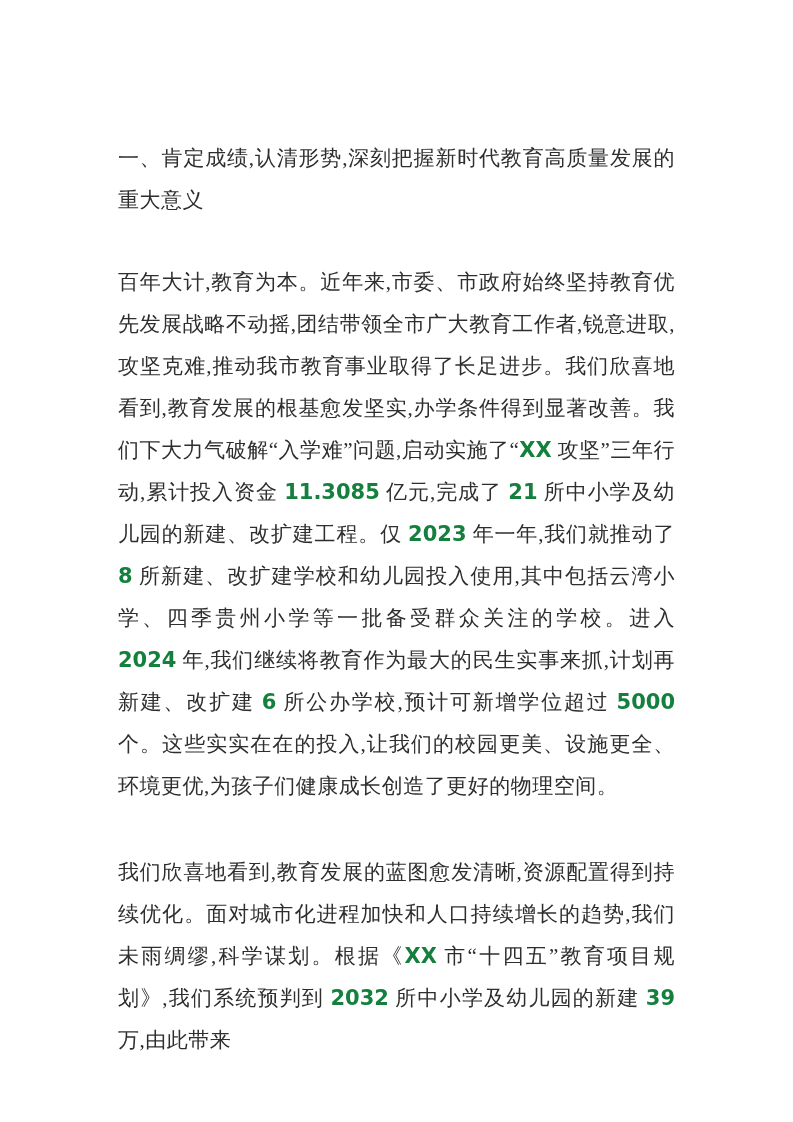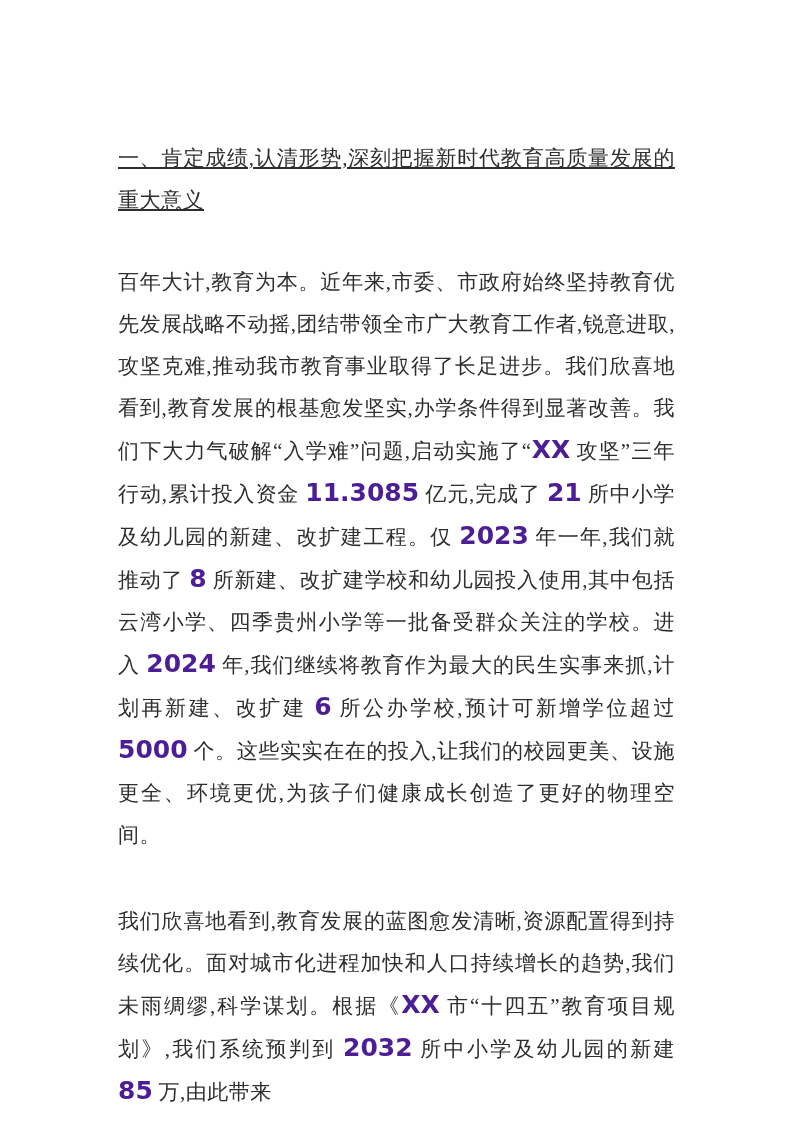--- a/index.html
+++ b/index.html
@@ -22,41 +22,40 @@
     color: #2e2e2e;
     text-align: justify;
   }
   .heading {
     margin: 0 0 40px 0;
     font-size: 21px;
     font-weight: normal;
     line-height: 42px;
     letter-spacing: 0.5px;
     color: #2e2e2e;
-    text-decoration: underline;
   }
   .para {
     margin: 0 0 44px 0;
     letter-spacing: 0.5px;
   }
   .run-cjk {
     font-family: "Liberation Serif", serif;
     color: #2e2e2e;
     margin-top: 32px;
   }
   .run-num {
     font-family: "DejaVu Sans", sans-serif;
     font-weight: 700;
-    font-size: 25px;
-    color: #4c1d95;
+    font-size: 21px;
+    color: #15803d;
     letter-spacing: 0;
   }
 </style>
 </head>
 <body>
 
 <div class="page">
   <h1 class="heading">一、肯定成绩,认清形势,深刻把握新时代教育高质量发展的重大意义</h1>
   <div id="document-body">
       <p class="para"><span class="run-cjk">百年大计,教育为本。近年来,市委、市政府始终坚持教育优先发展战略不动摇,团结带领全市广大教育工作者,锐意进取,攻坚克难,推动我市教育事业取得了长足进步。我们欣喜地看到,教育发展的根基愈发坚实,办学条件得到显著改善。我们下大力气破解“入学难”问题,启动实施了“</span><span class="run-num">XX</span><span class="run-cjk"> 攻坚”三年行动,累计投入资金 </span><span class="run-num">11.3085</span><span class="run-cjk"> 亿元,完成了 </span><span class="run-num">21</span><span class="run-cjk"> 所中小学及幼儿园的新建、改扩建工程。仅 </span><span class="run-num">2023</span><span class="run-cjk"> 年一年,我们就推动了 </span><span class="run-num">8</span><span class="run-cjk"> 所新建、改扩建学校和幼儿园投入使用,其中包括云湾小学、四季贵州小学等一批备受群众关注的学校。进入 </span><span class="run-num">2024</span><span class="run-cjk"> 年,我们继续将教育作为最大的民生实事来抓,计划再新建、改扩建 </span><span class="run-num">6</span><span class="run-cjk"> 所公办学校,预计可新增学位超过 </span><span class="run-num">5000</span><span class="run-cjk"> 个。这些实实在在的投入,让我们的校园更美、设施更全、环境更优,为孩子们健康成长创造了更好的物理空间。</span></p>
-      <p class="para"><span class="run-cjk">我们欣喜地看到,教育发展的蓝图愈发清晰,资源配置得到持续优化。面对城市化进程加快和人口持续增长的趋势,我们未雨绸缪,科学谋划。根据《</span><span class="run-num">XX</span><span class="run-cjk"> 市“十四五”教育项目规划》,我们系统预判到 </span><span class="run-num">2032</span><span class="run-cjk"> 所中小学及幼儿园的新建 </span><span class="run-num">85</span><span class="run-cjk"> 万,由此带来</span></p>
+      <p class="para"><span class="run-cjk">我们欣喜地看到,教育发展的蓝图愈发清晰,资源配置得到持续优化。面对城市化进程加快和人口持续增长的趋势,我们未雨绸缪,科学谋划。根据《</span><span class="run-num">XX</span><span class="run-cjk"> 市“十四五”教育项目规划》,我们系统预判到 </span><span class="run-num">2032</span><span class="run-cjk"> 所中小学及幼儿园的新建 </span><span class="run-num">39</span><span class="run-cjk"> 万,由此带来</span></p>
     </div>
 </div>
 
 </body></html>

